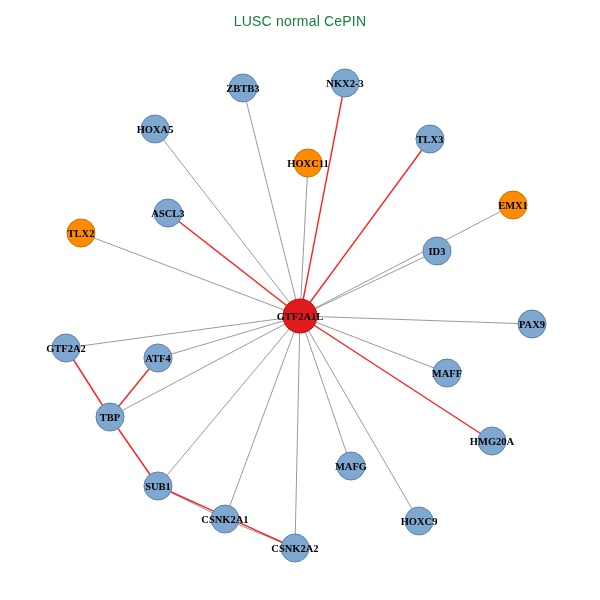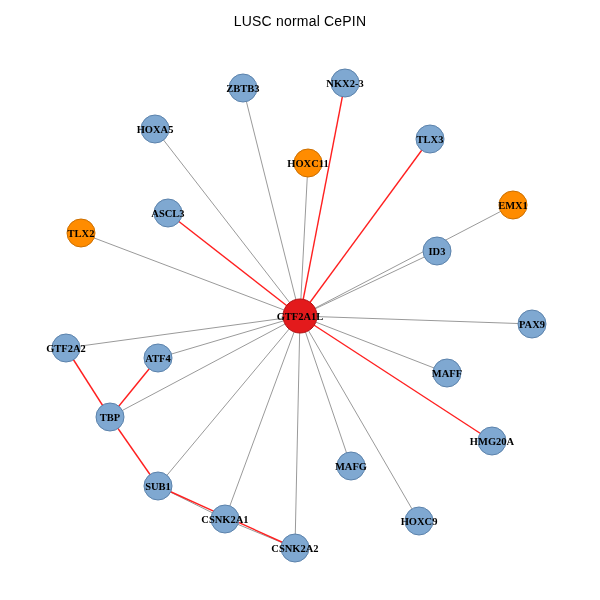--- a/index.html
+++ b/index.html
@@ -150,14 +150,14 @@
         <g>
           <circle cx="419" cy="521" r="14" fill="#7fa8d1" stroke="#5b82ab" stroke-width="1"></circle>
           <text x="419" y="521" dy="0.35em" text-anchor="middle" class="node-label" fill="#000000">HOXC9</text>
         </g>
         <g>
           <circle cx="295" cy="548" r="14" fill="#7fa8d1" stroke="#5b82ab" stroke-width="1"></circle>
           <text x="295" y="548" dy="0.35em" text-anchor="middle" class="node-label" fill="#000000">CSNK2A2</text>
         </g>
       </g>
   </svg>
-  <div id="plot-title" style="color: #000000;">LUSC normal CePIN</div>
+  <div id="plot-title" style="color: #15803d;">LUSC normal CePIN</div>
 </div>
 
 </body></html>

